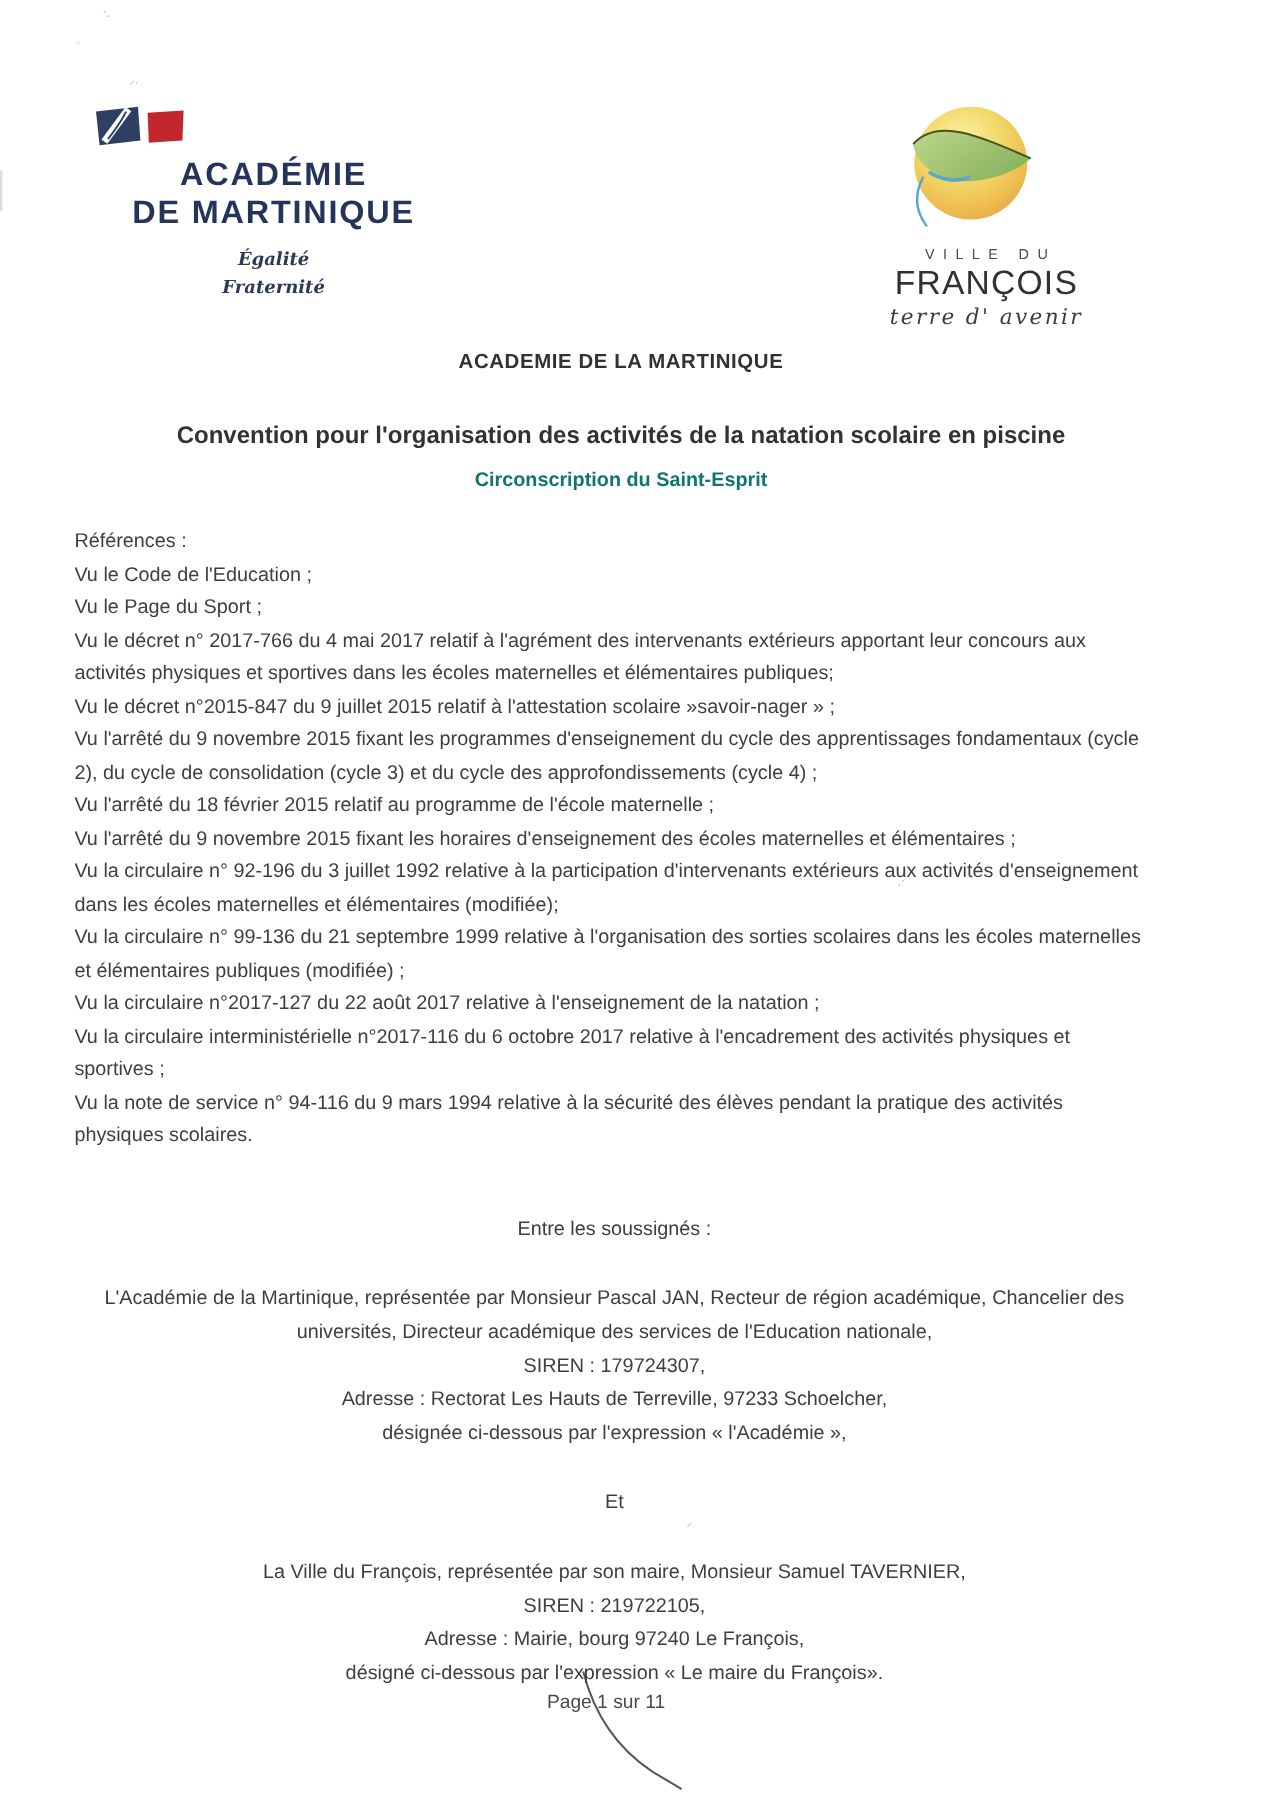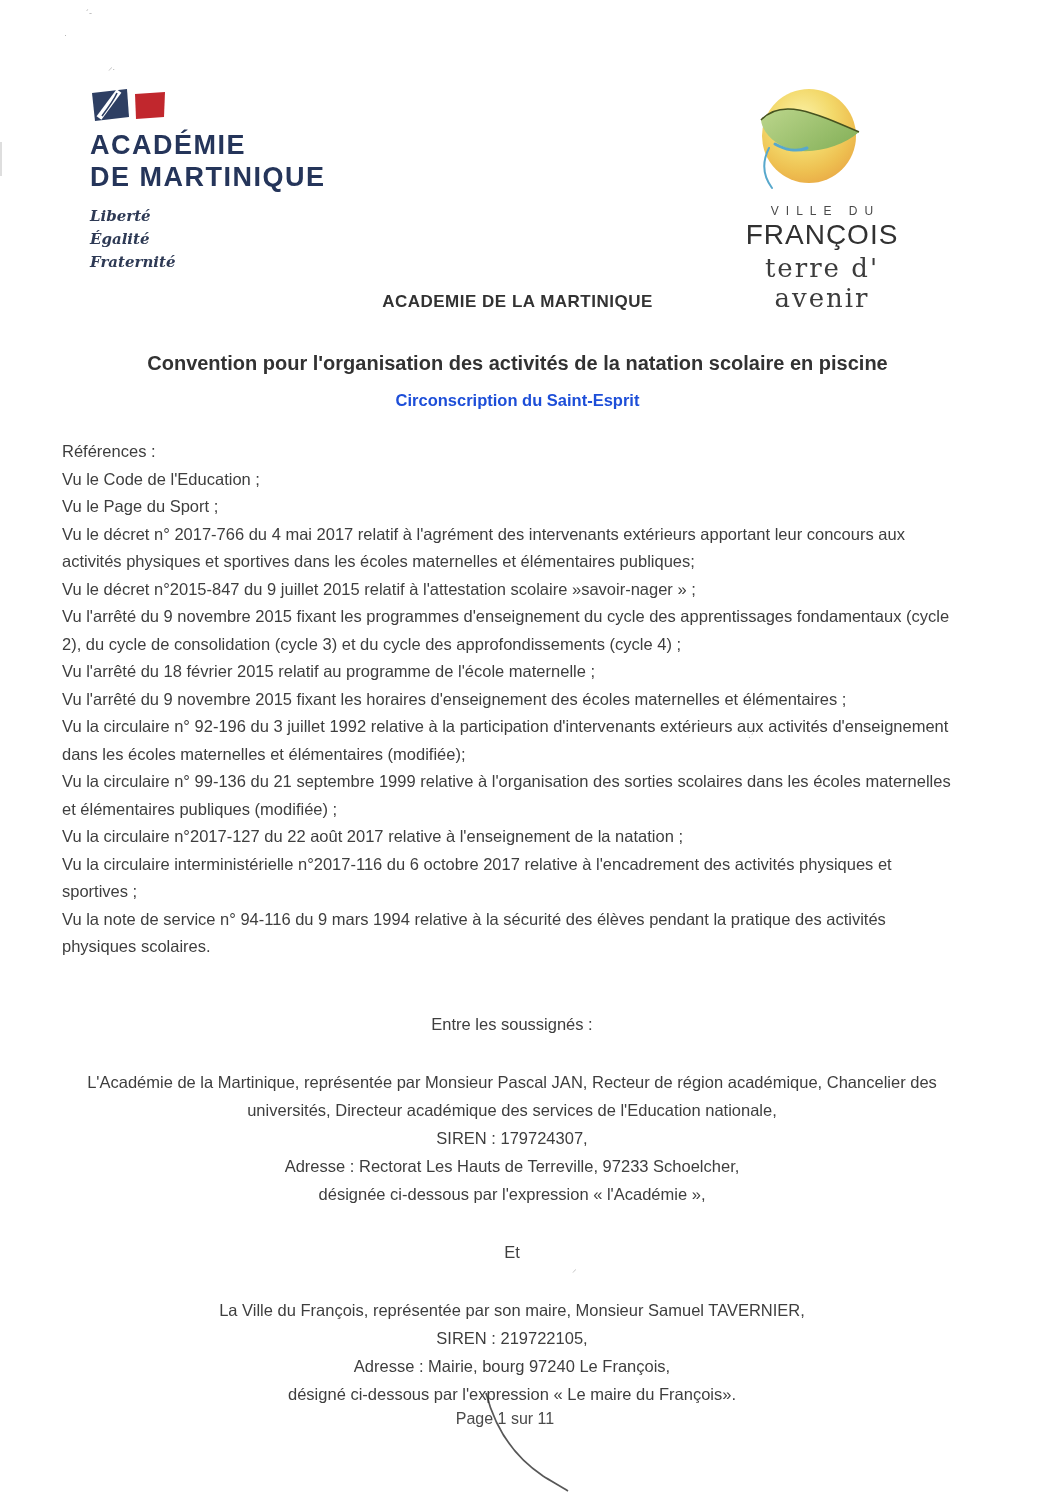--- a/index.html
+++ b/index.html
@@ -7,39 +7,39 @@
     position:relative;
     width:1060px;
     height:1497px;
     background:#ffffff;
     overflow:hidden;
     font-family:"Liberation Sans", sans-serif;
     color:#3e3e3e;
     filter:blur(0.28px);
   }
   
-  .acad-logo{position:absolute;left:90px;top:88px;width:300px;}
+  .acad-logo{position:absolute;left:78px;top:88px;width:300px;text-align:center;}
   .flag-svg{display:block;margin-bottom:4px;}
   .acad-name{
     font-weight:bold;color:#25355a;font-size:27px;line-height:32px;
     letter-spacing:1.5px;
   }
   .motto{margin-top:12px;font-family:"DejaVu Serif", serif;font-style:italic;
     font-weight:bold;color:#2e3a55;font-size:15px;}
   .motto p{margin:0;line-height:23px;}
   .ville-logo{position:absolute;left:733px;top:86px;width:178px;text-align:center;}
   .ville-line1{font-size:12px;letter-spacing:7px;color:#4a4a4a;margin-top:2px;text-indent:7px;}
   .ville-line2{font-size:28px;letter-spacing:1px;color:#313131;margin-top:1px;}
-  .ville-tagline{font-family:"DejaVu Serif", serif;font-size:26px;
+  .ville-tagline{font-family:"DejaVu Serif", serif;font-style:italic;font-size:18px;
     color:#3c3c3c;margin-top:2px;letter-spacing:2px;}
   
   .title-block{position:absolute;left:0;top:292px;width:1035px;text-align:center;}
   .doc-title{font-size:17px;font-weight:bold;color:#323232;letter-spacing:0.5px;}
   .doc-subtitle1{margin-top:40px;font-size:20px;font-weight:bold;color:#323232;}
-  .doc-subtitle2{margin-top:16px;font-size:16.5px;font-weight:bold;color:#1d4ed8;}
+  .doc-subtitle2{margin-top:16px;font-size:16.5px;font-weight:bold;color:#0f766e;}
   
   .references{position:absolute;left:62px;top:438px;width:900px;
     font-size:16.5px;line-height:27.5px;}
   .references p{margin:0;}
   .parties{position:absolute;left:62px;top:1010px;width:900px;
     font-size:16.5px;line-height:28px;}
   .parties p{margin:0;text-align:center;}
   .gap-before{margin-top:30px !important;}
   
   .footer{position:absolute;left:0;top:1410px;width:1010px;text-align:center;
@@ -66,21 +66,20 @@
       <path d="M2,5 L37,1 L39,29 L5,33 Z" fill="#2e3f63"></path>
       <path d="M9,30 L29,3" stroke="#ffffff" stroke-width="6"></path>
       <path d="M12,28 C18,20 24,12 27,5" stroke="#2e3f63" stroke-width="1.6" fill="none"></path>
       <path d="M45,6 L75,4 L74,29 L46,31 Z" fill="#c1272d"></path>
     </svg>
     <div class="acad-name">
       <div>ACADÉMIE</div>
       <div>DE MARTINIQUE</div>
     </div>
     <div class="motto">
-        <p>Liberté</p>
         <p>Égalité</p>
         <p>Fraternité</p>
       </div>
   </div>
 
   <div class="ville-logo">
     <svg width="170" height="112" viewBox="0 0 170 112" aria-hidden="true">
       <defs>
         <radialGradient id="sun" cx="42%" cy="32%" r="75%">
           <stop offset="0%" stop-color="#fbf2a8"></stop>

